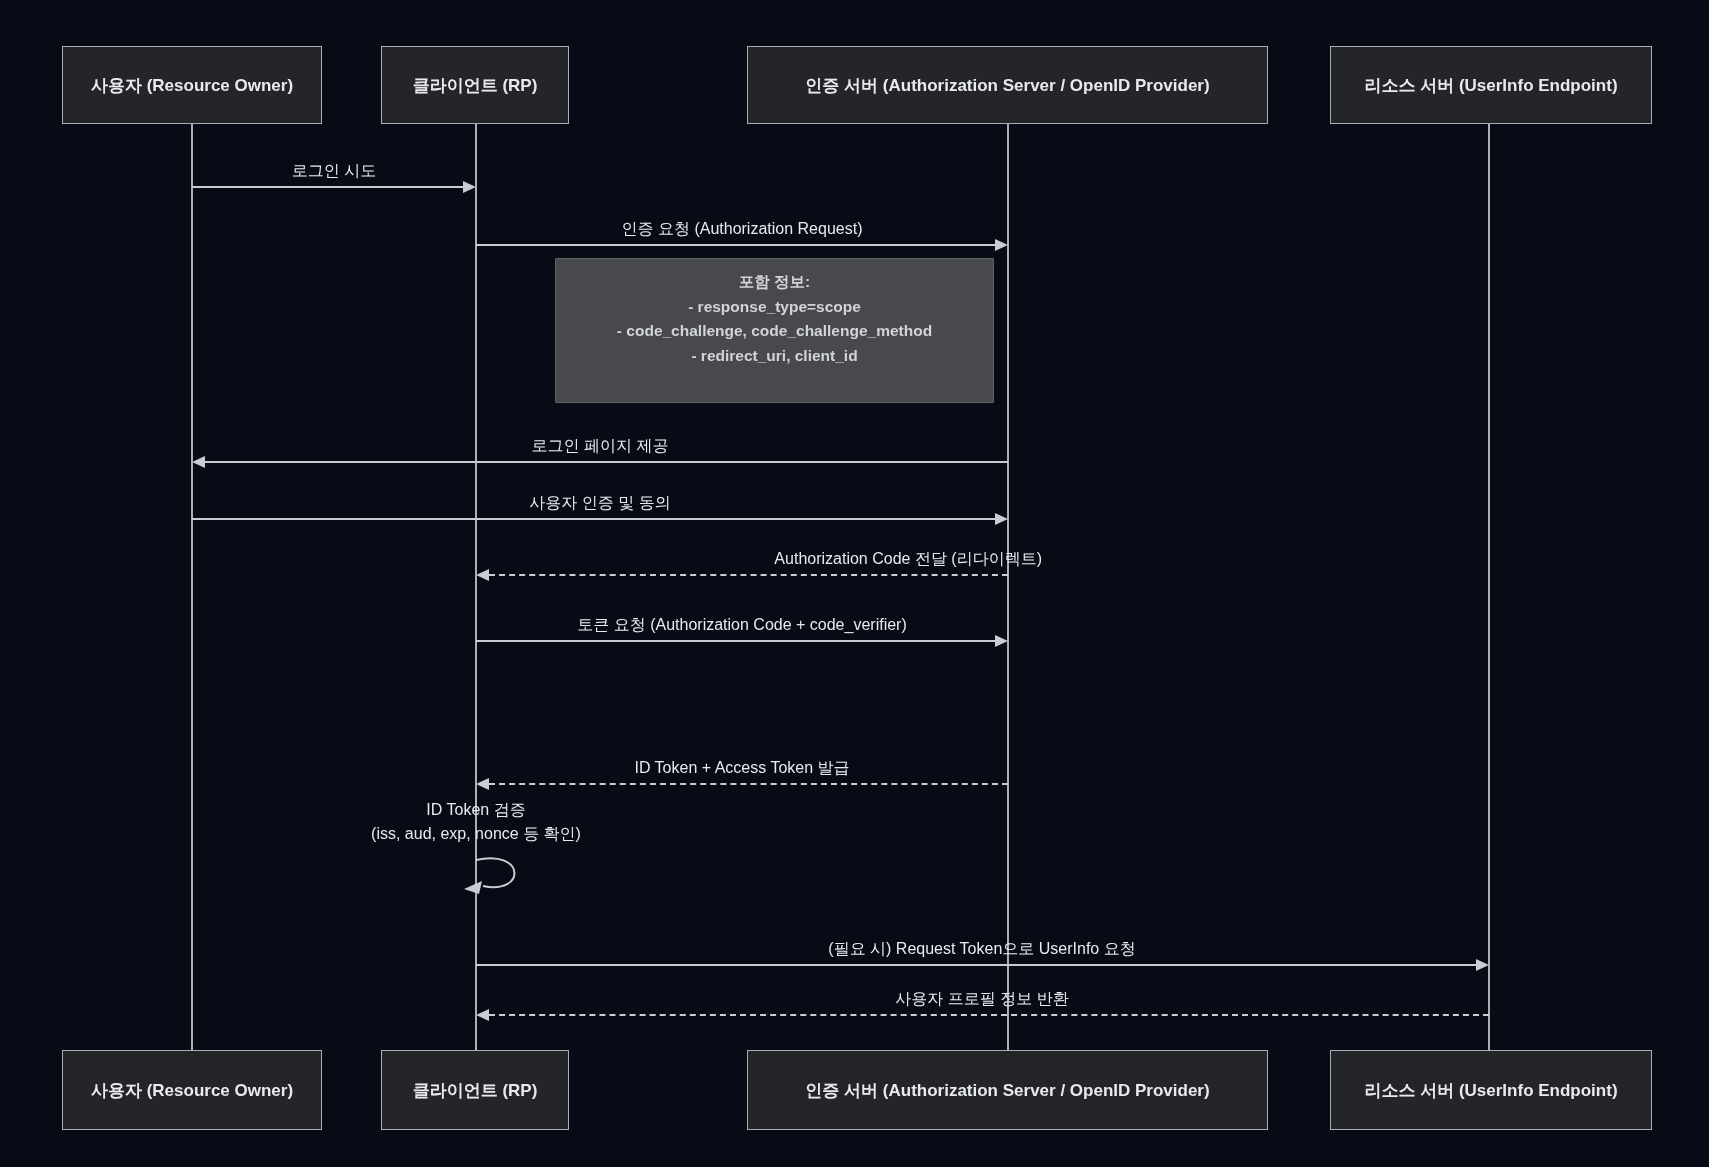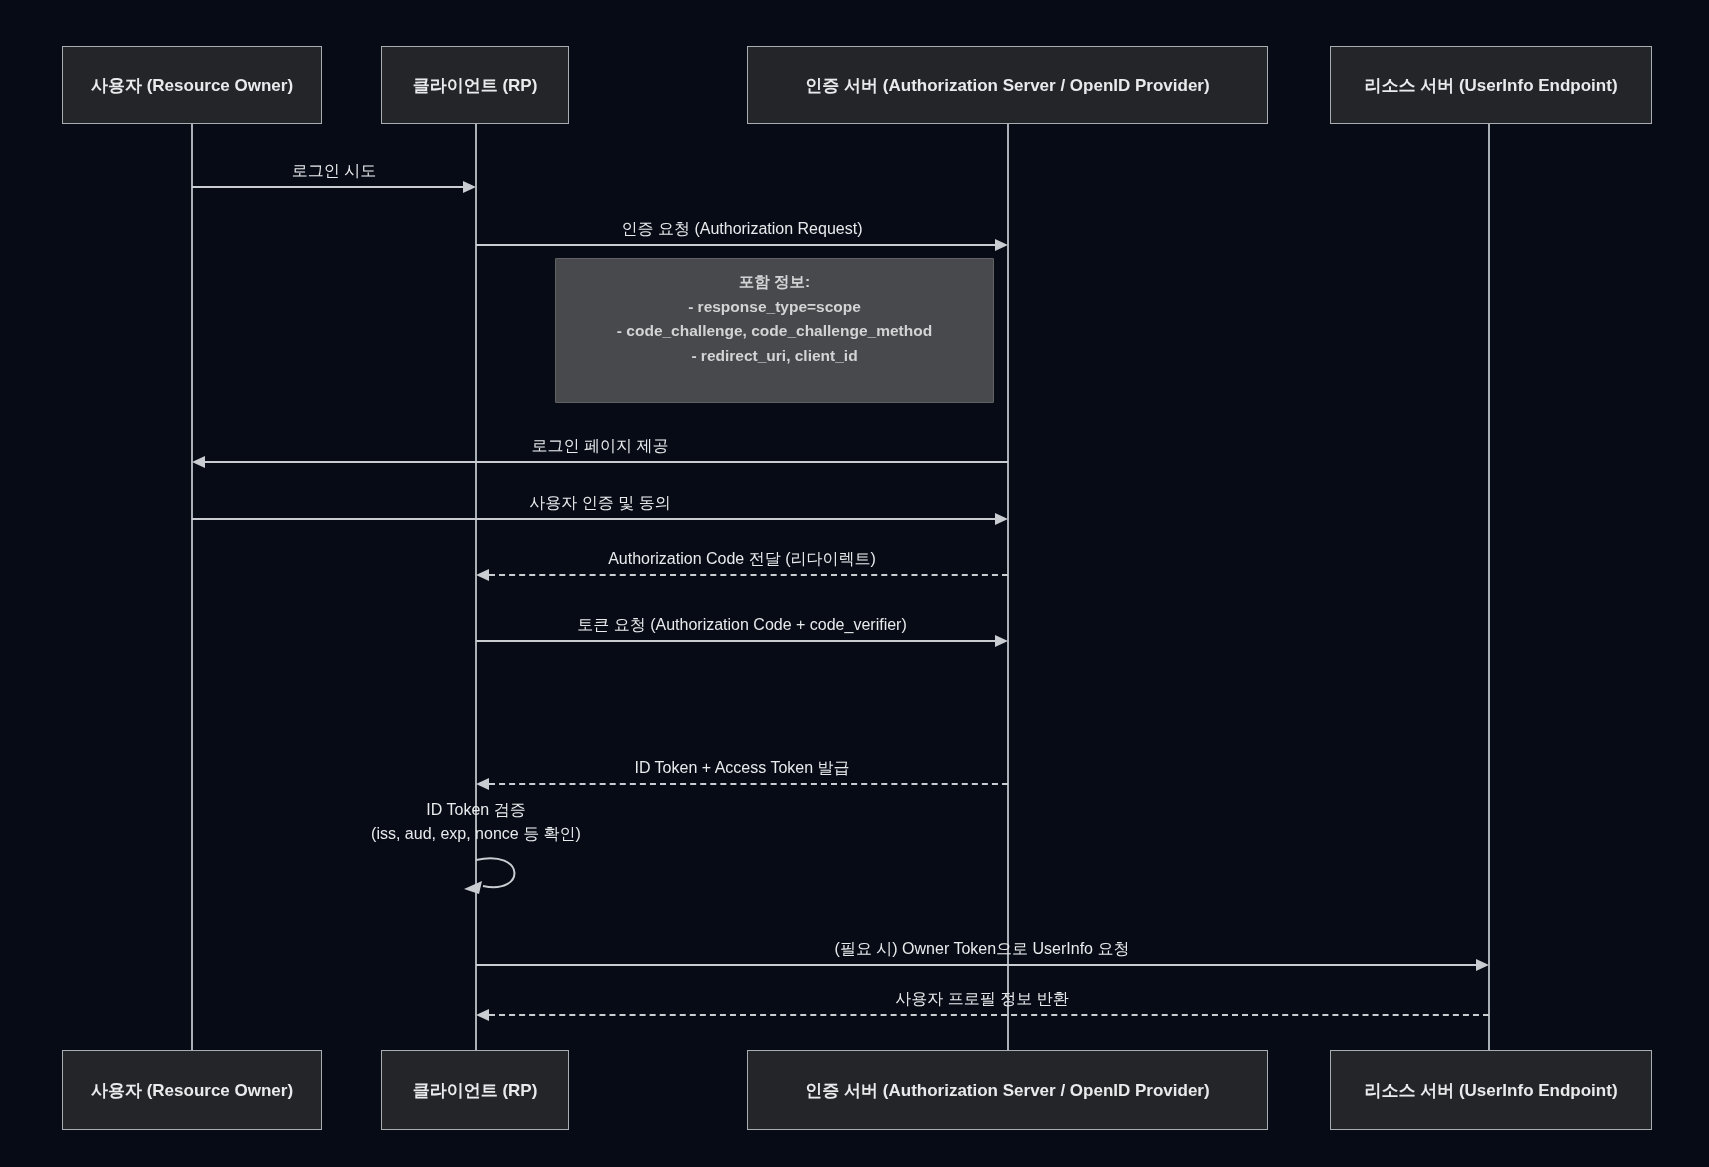--- a/index.html
+++ b/index.html
@@ -99,41 +99,41 @@
   </div>
 
   <div class="msg-label" style="left:300px;top:435px;">로그인 페이지 제공</div>
   <div class="mline" style="left:205px;top:461px;width:803px;"></div>
   <div class="head-left" style="left:192px;top:456px;"></div>
 
   <div class="msg-label" style="left:300px;top:492px;">사용자 인증 및 동의</div>
   <div class="mline" style="left:192px;top:518px;width:803px;"></div>
   <div class="head-right" style="left:995px;top:513px;"></div>
 
-  <div class="msg-label" style="left:442px;top:548px;">Authorization Code 전달 (리다이렉트)</div>
+  <div class="msg-label" style="left:442px;top:548px;text-align:right;">Authorization Code 전달 (리다이렉트)</div>
   <div class="mline dashed" style="left:489px;top:574px;width:519px;"></div>
   <div class="head-left" style="left:476px;top:569px;"></div>
 
   <div class="msg-label" style="left:442px;top:614px;">토큰 요청 (Authorization Code + code_verifier)</div>
   <div class="mline" style="left:476px;top:640px;width:519px;"></div>
   <div class="head-right" style="left:995px;top:635px;"></div>
 
 
   <div class="msg-label" style="left:442px;top:757px;">ID Token + Access Token 발급</div>
   <div class="mline dashed" style="left:489px;top:783px;width:519px;"></div>
   <div class="head-left" style="left:476px;top:778px;"></div>
 
   <div class="msg-label" style="left:176px;top:823px;">(iss, aud, exp, nonce 등 확인)</div>
   <div class="msg-label" style="left:176px;top:799px;">ID Token 검증</div>
   <svg class="selfloop" style="left:456px;top:852px;" width="92" height="50" viewBox="0 0 92 50">
     <path d="M 20 8 C 70 -3, 70 43, 27 34" fill="none" stroke="#c9cdd1" stroke-width="2"></path>
     <polygon points="8,37 26,29 23,42" fill="#c9cdd1"></polygon>
   </svg>
 
-  <div class="msg-label" style="left:682px;top:938px;">(필요 시) Owner Token으로 UserInfo 요청</div>
+  <div class="msg-label" style="left:682px;top:938px;">(필요 시) Request Token으로 UserInfo 요청</div>
   <div class="mline" style="left:476px;top:964px;width:1000px;"></div>
   <div class="head-right" style="left:1476px;top:959px;"></div>
 
   <div class="msg-label" style="left:682px;top:988px;">사용자 프로필 정보 반환</div>
   <div class="mline dashed" style="left:489px;top:1014px;width:1000px;"></div>
   <div class="head-left" style="left:476px;top:1009px;"></div>
 
 </div>
 
 </body></html>

